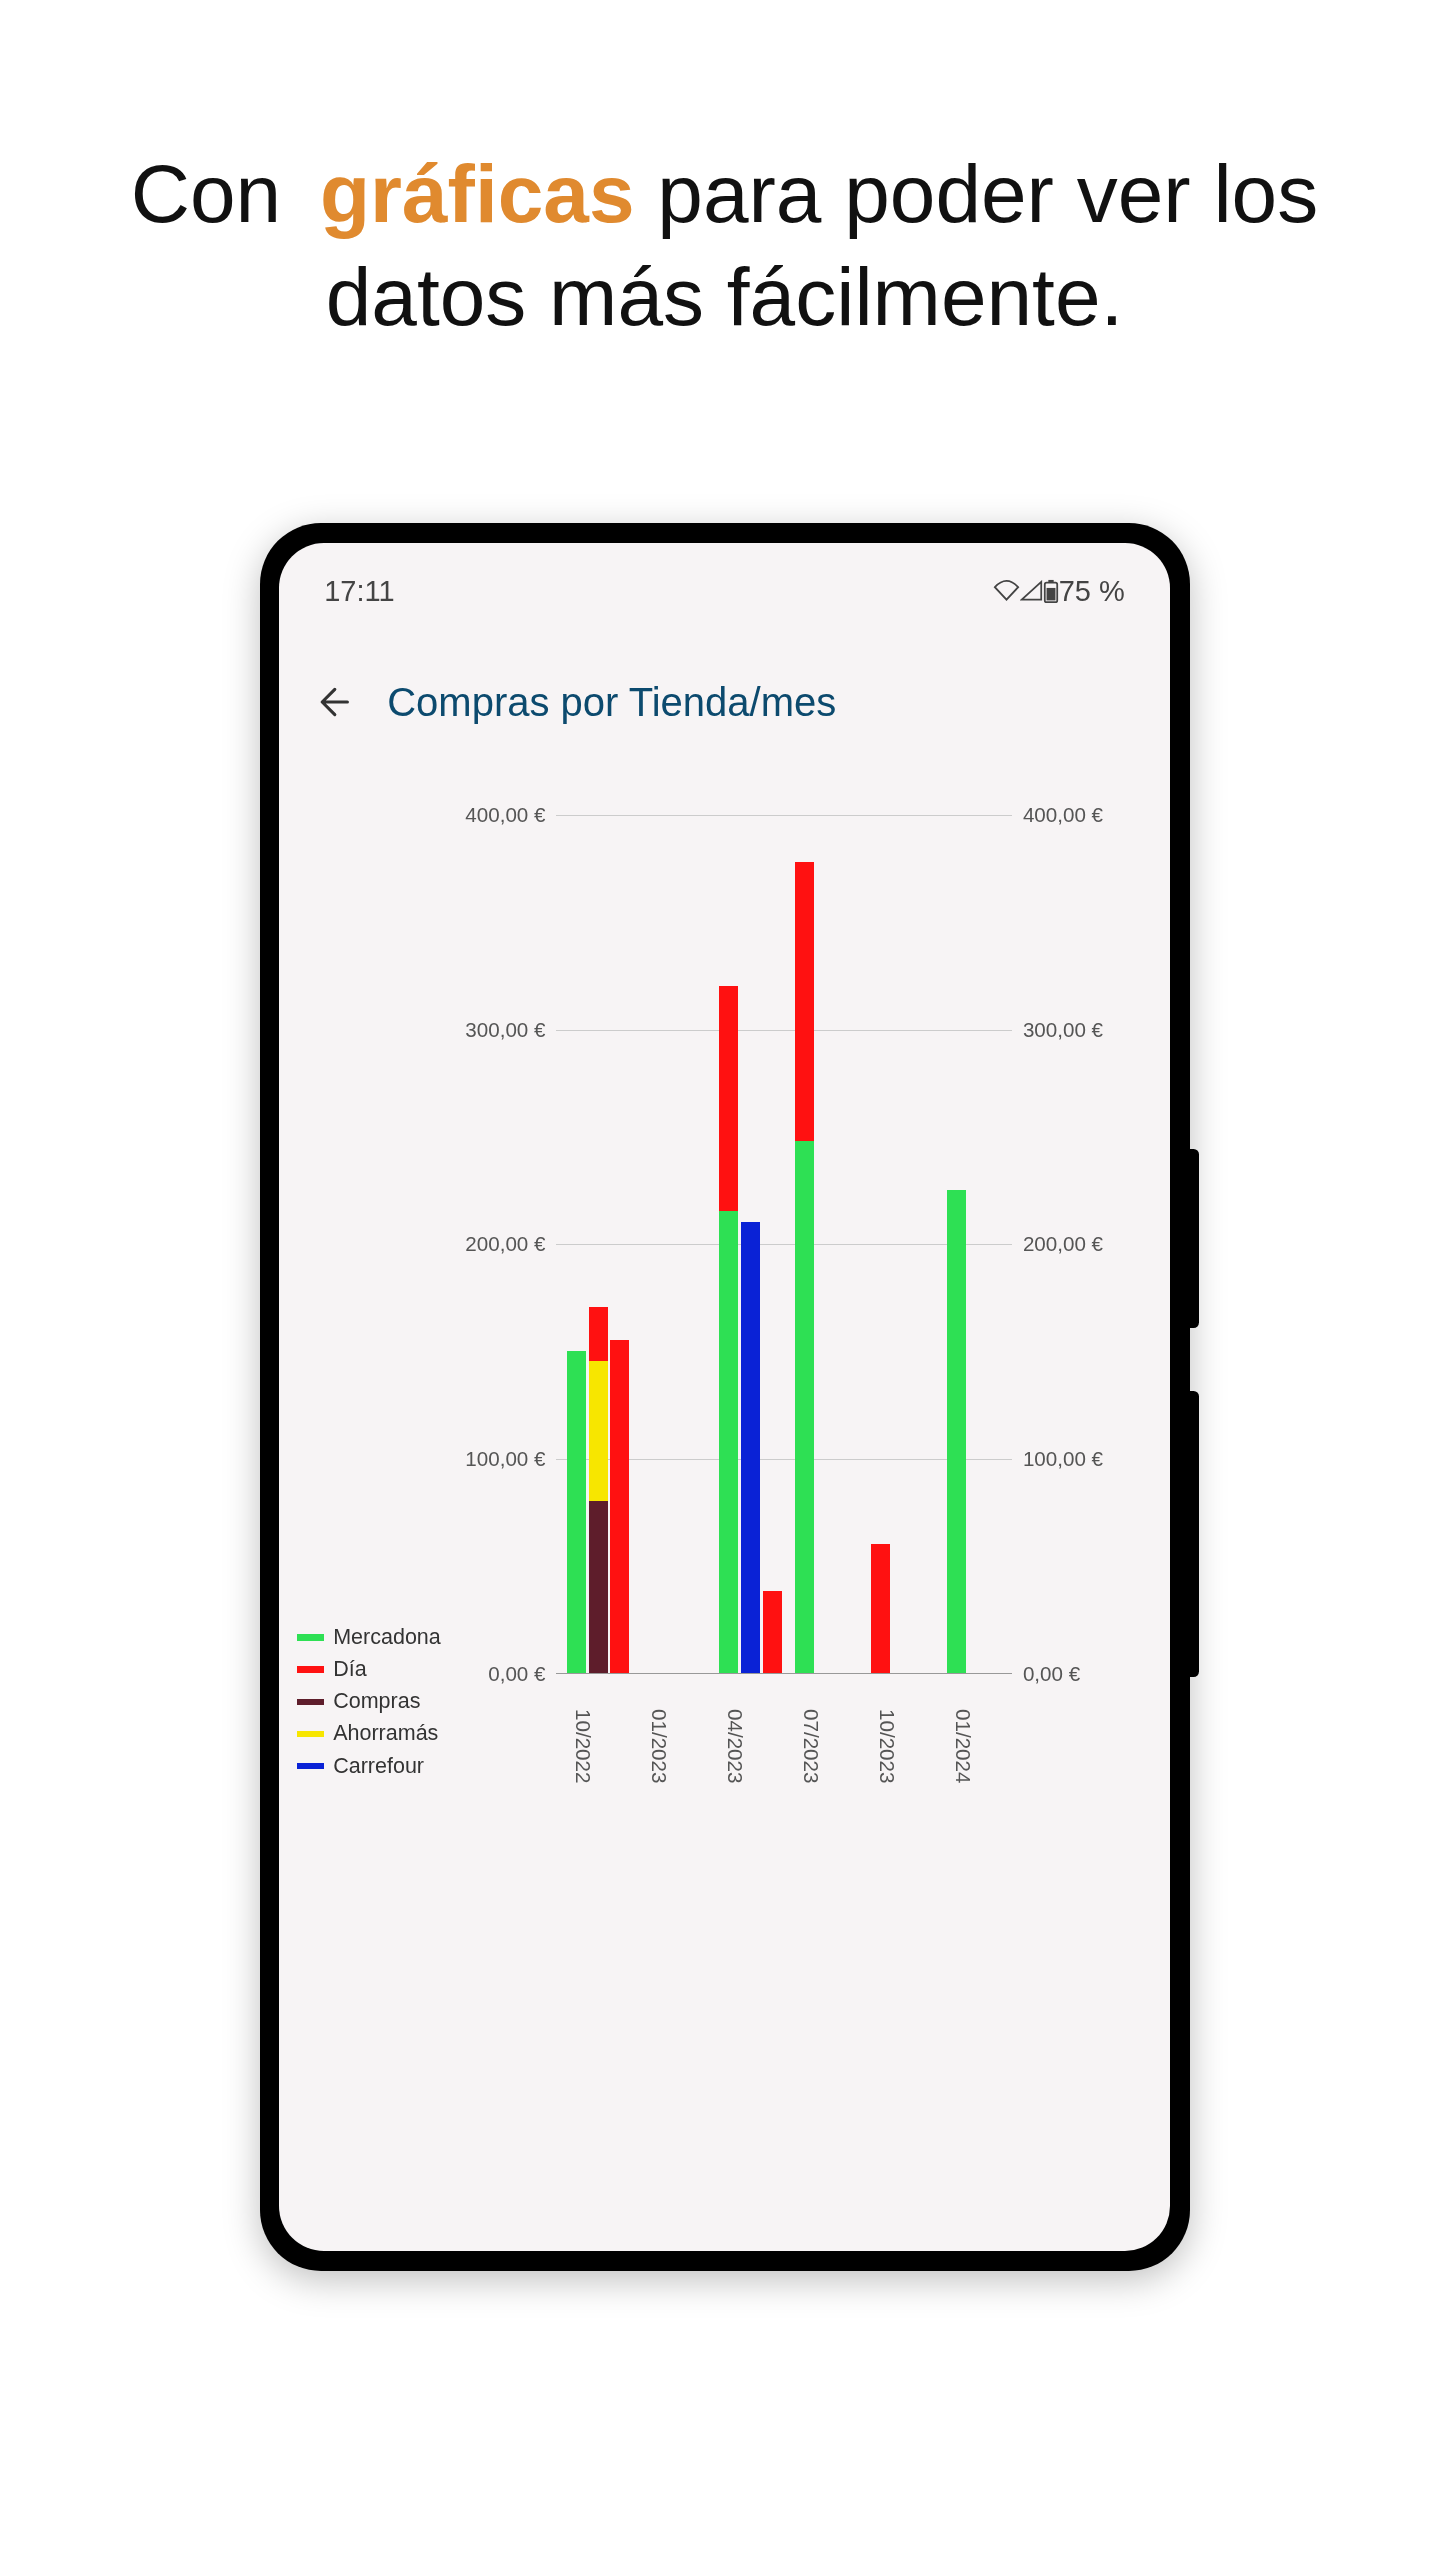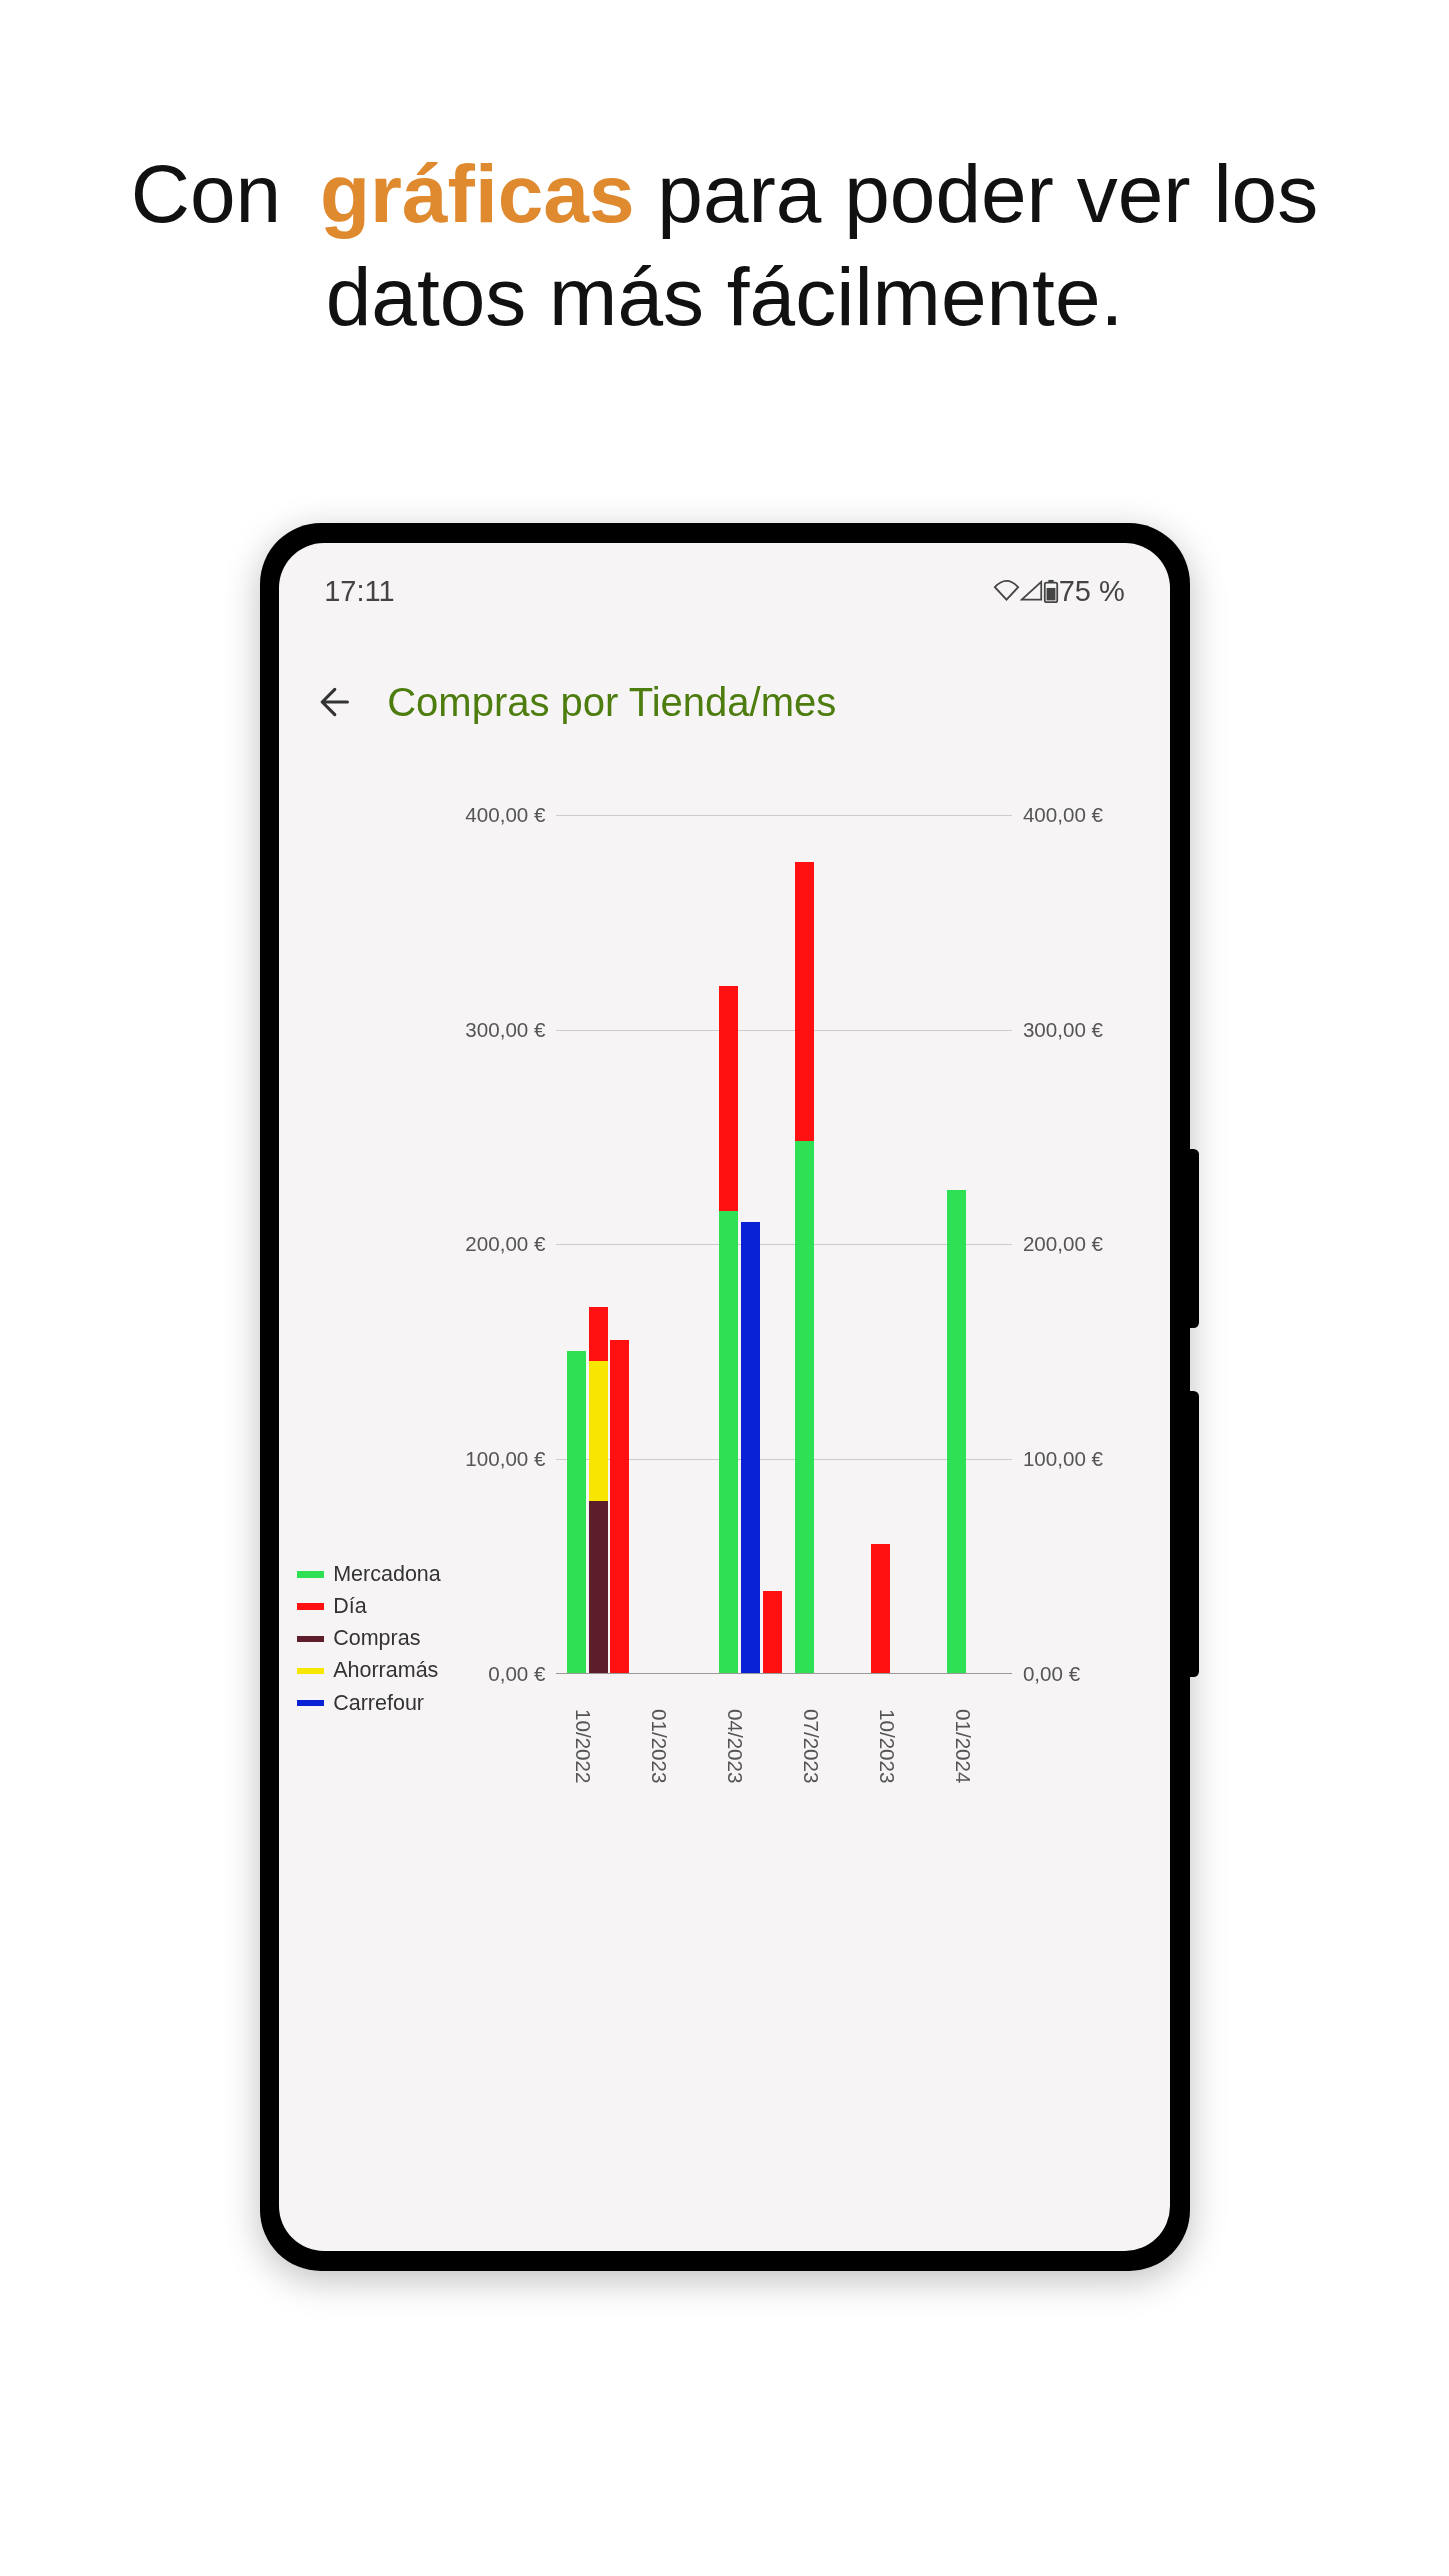--- a/index.html
+++ b/index.html
@@ -86,21 +86,21 @@
     
     .titlebar {
       display: flex;
       align-items: center;
       gap: 36px;
       padding: 54px 36px 36px 36px;
     }
     .back-arrow svg { display: block; }
     .page-title {
       font-size: 40px;
-      color: #4d7c0f;
+      color: #0c4a6e;
       font-weight: 400;
     }
     
     .chart-wrap {
       position: relative;
       margin: 54px 18px 0 18px;
       height: 1073px;
     }
     .plot {
       position: absolute;
@@ -154,21 +154,21 @@
     .bar-col {
       display: flex;
       flex-direction: column-reverse;
       width: 19px;
     }
     .seg { width: 100%; }
     
     .legend {
       position: absolute;
       left: 0;
-      top: 740px;
+      top: 803px;
       font-size: 21.5px;
       color: #333;
     }
     .legend-row {
       display: flex;
       align-items: center;
       gap: 9px;
       margin: 7.2px 0;
     }
     .swatch {

